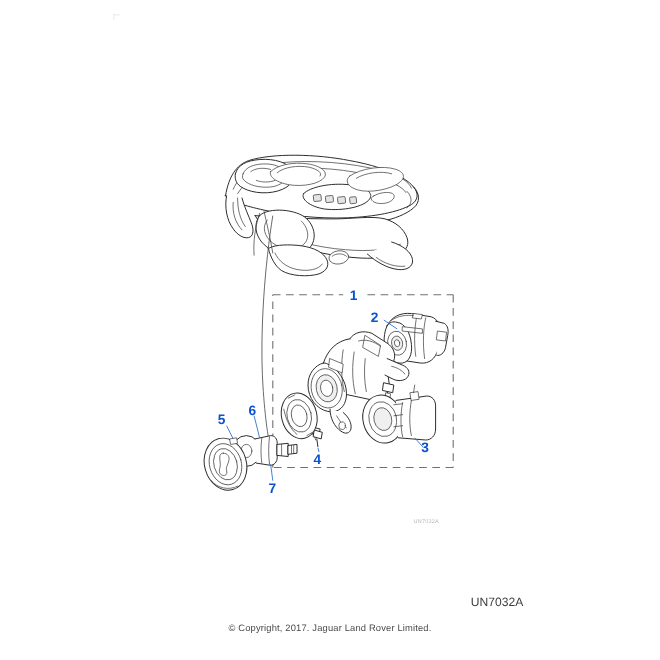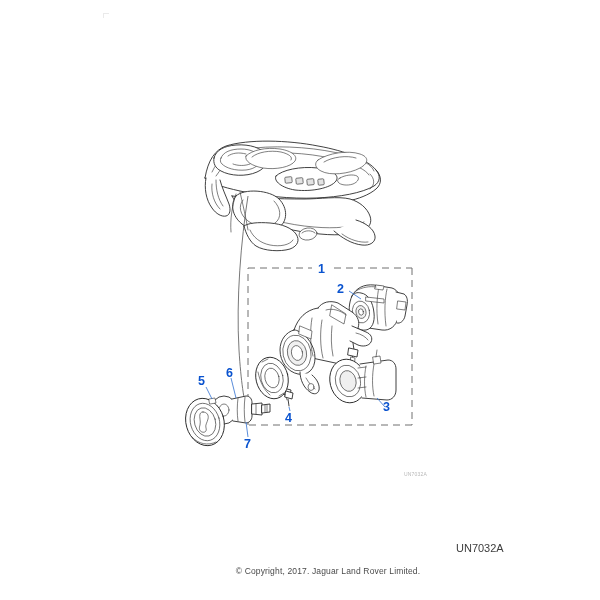--- a/index.html
+++ b/index.html
@@ -88,21 +88,20 @@
   .callout-text {
     font-family: "Liberation Sans", sans-serif;
     font-size: 12.5px;
     font-weight: bold;
     fill: #0a53cf;
   }
   .footer-text {
     position: absolute;
     font-family: "Liberation Sans", sans-serif;
     color: #4a4a4a;
-    margin-left: 28px;
   }
   #copyright-line {
     left: 0;
     top: 566px;
     width: 600px;
     text-align: center;
     font-size: 8.5px;
     letter-spacing: 0.15px;
   }
   #part-code-large {

